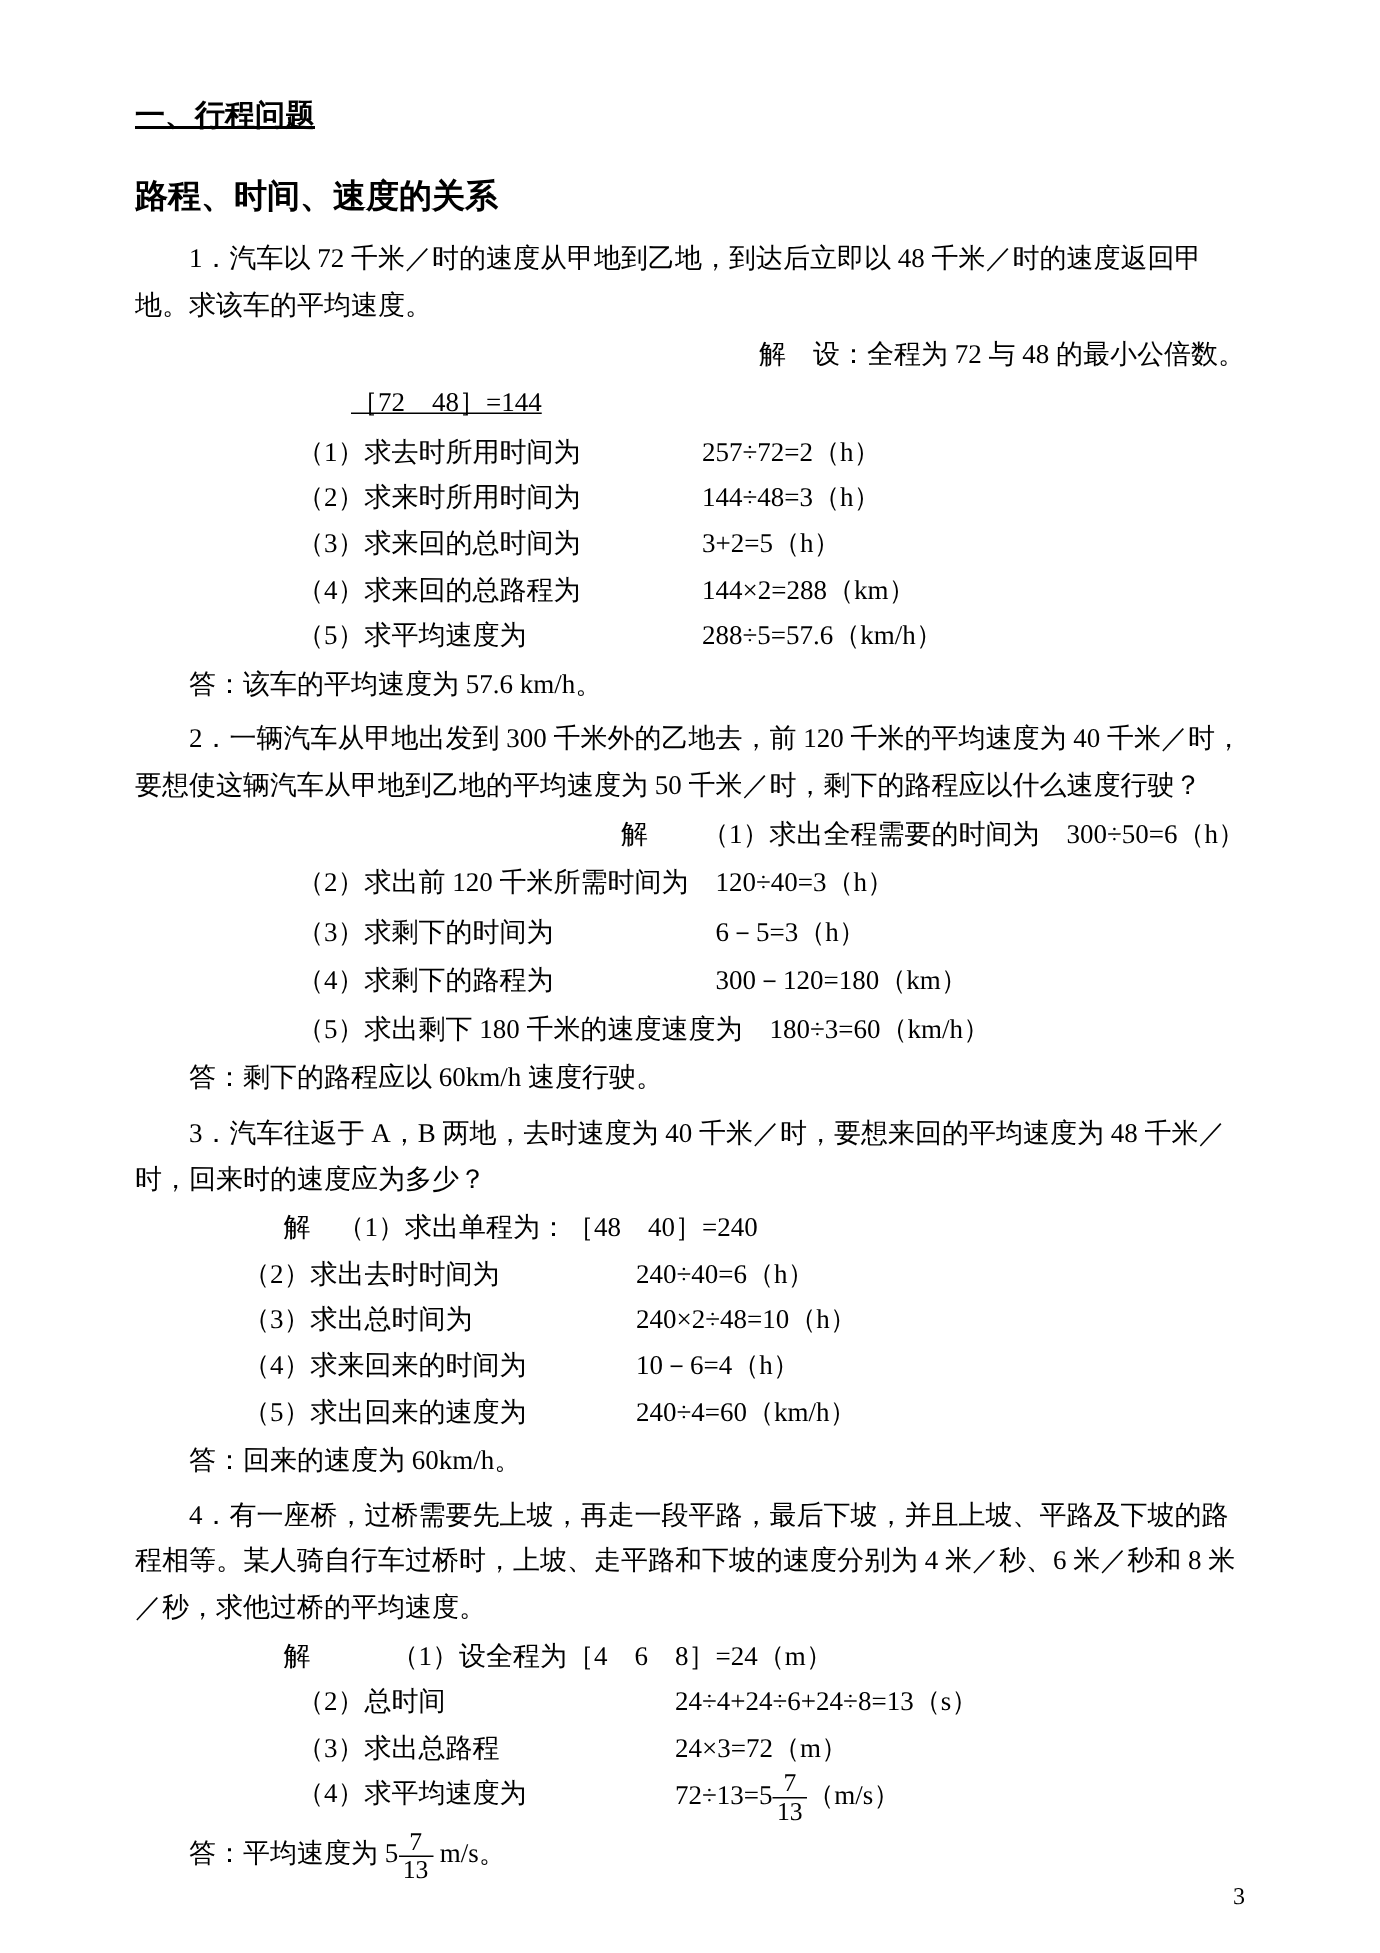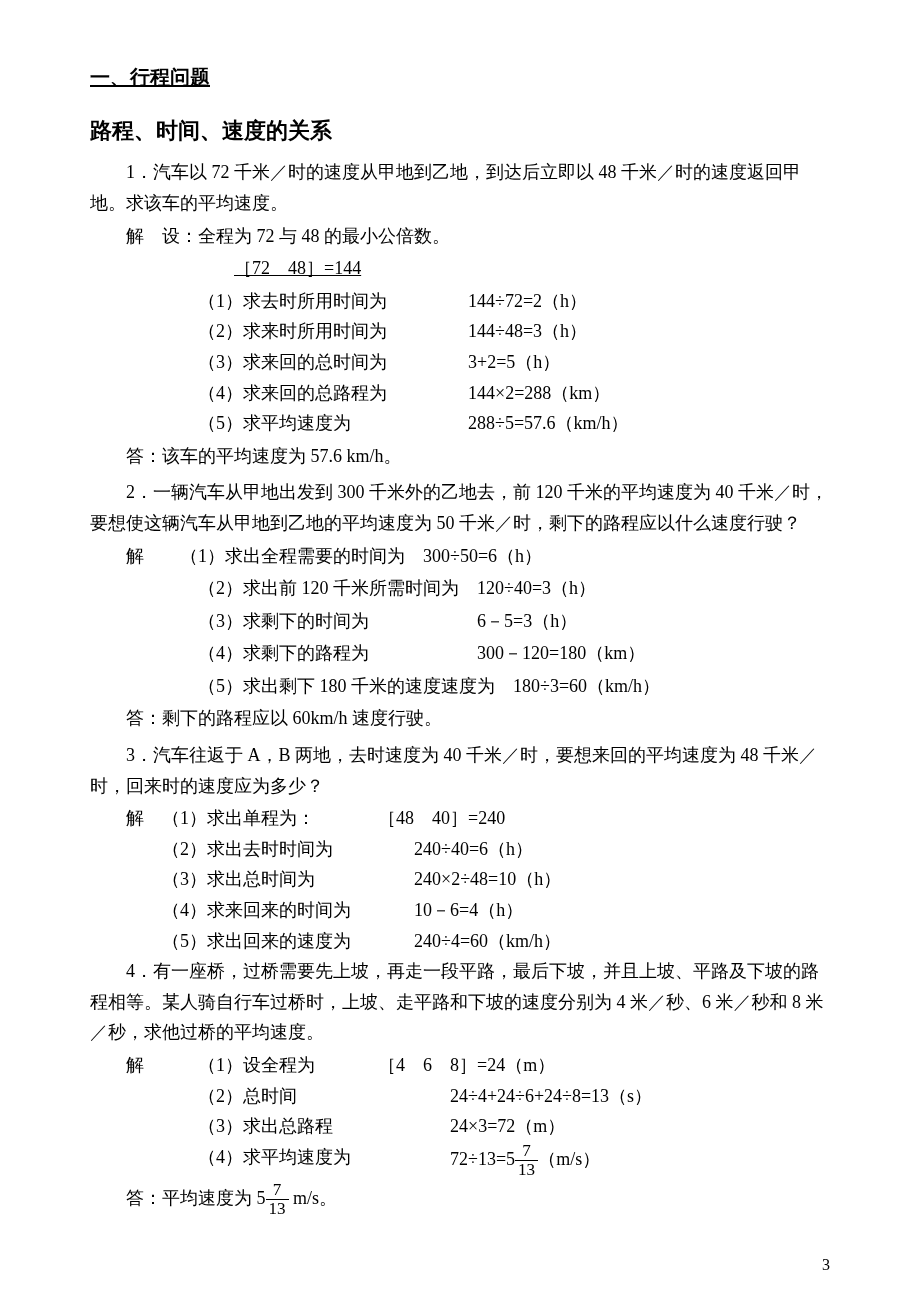--- a/index.html
+++ b/index.html
@@ -30,24 +30,24 @@
     font-family: "KaiTi", "Kaiti SC", serif;
     font-size: 22px;
     font-weight: bold;
     margin-bottom: 8px;
     margin-top: 6px;
   }
   p {
     margin: 0 0 2px 0;
   }
   .indent1 { text-indent: 2em; }
-  .sol-label { margin-left: 2em; }
+  .sol-label { margin-left: 2em; text-align: right; }
   .sol-line  { margin-left: 8em; text-decoration: underline; }
   .sol-line2 { margin-left: 6em; }
-  .sol-line3 { margin-left: 4em; }
+  .sol-line3 { margin-left: 4em; gap: 10px; }
   .ans { margin-left: 2em; margin-top: 2px; margin-bottom: 6px; }
   .frac {
     display: inline-block;
     vertical-align: middle;
     text-align: center;
     line-height: 1.05;
     font-size: 0.95em;
   }
   .frac .num { display:block; border-bottom:1px solid #000; padding:0 3px; }
   .frac .den { display:block; padding:0 3px; }
@@ -70,21 +70,21 @@
 <div class="page">
 
   <div class="h1">一、行程问题</div>
   <div class="h2">路程、时间、速度的关系</div>
 
   <p class="indent1">1．汽车以 72 千米／时的速度从甲地到乙地，到达后立即以 48 千米／时的速度返回甲地。求该车的平均速度。</p>
   <p class="sol-label">解　设：全程为 72 与 48 的最小公倍数。</p>
   <p class="sol-line">［72　48］=144</p>
   <div class="sol-line2 twocol">
     <span class="c1">（1）求去时所用时间为</span>
-    <span class="c2">144÷72=2（h）</span>
+    <span class="c2">257÷72=2（h）</span>
   </div>
   <div class="sol-line2 twocol">
     <span class="c1">（2）求来时所用时间为</span>
     <span class="c2">144÷48=3（h）</span>
   </div>
   <div class="sol-line2 twocol">
     <span class="c1">（3）求来回的总时间为</span>
     <span class="c2">3+2=5（h）</span>
   </div>
   <div class="sol-line2 twocol">
@@ -119,20 +119,21 @@
     <span class="c2">240×2÷48=10（h）</span>
   </div>
   <div class="sol-line3 twocolb">
     <span class="c1">（4）求来回来的时间为</span>
     <span class="c2">10－6=4（h）</span>
   </div>
   <div class="sol-line3 twocolb">
     <span class="c1">（5）求出回来的速度为</span>
     <span class="c2">240÷4=60（km/h）</span>
   </div>
+  <p class="ans">答：回来的速度为 60km/h。</p>
 
   <p class="indent1">4．有一座桥，过桥需要先上坡，再走一段平路，最后下坡，并且上坡、平路及下坡的路程相等。某人骑自行车过桥时，上坡、走平路和下坡的速度分别为 4 米／秒、6 米／秒和 8 米／秒，求他过桥的平均速度。</p>
   <div class="sol-label twocolb">
     <span class="c1">解　　　（1）设全程为</span>
     <span class="c2">［4　6　8］=24（m）</span>
   </div>
   <div class="sol-line2 twocolb">
     <span class="c1">（2）总时间</span>
     <span class="c2">24÷4+24÷6+24÷8=13（s）</span>
   </div>

